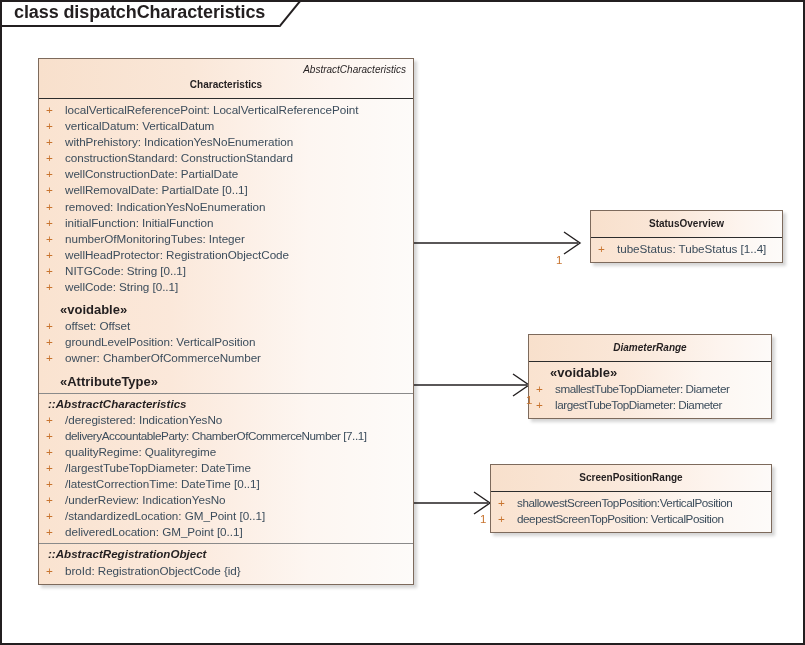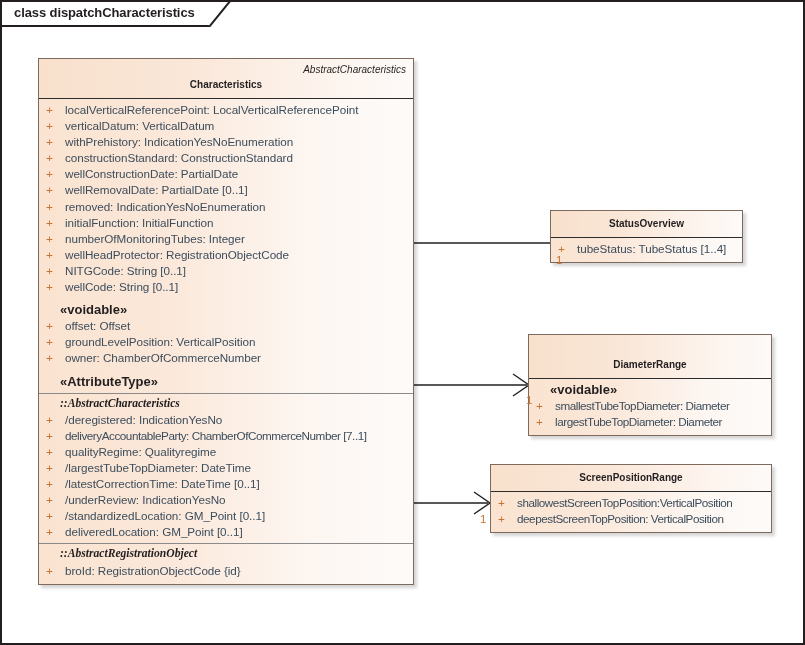--- a/index.html
+++ b/index.html
@@ -39,21 +39,21 @@
     position: relative;
     height: 27px;
     padding: 0 14px 0 14px;
     display: flex;
     align-items: center;
     background: #ffffff;
     border-bottom: 2px solid #231f20;
     box-sizing: border-box;
   }
   .diagram-tab .tab-label {
-    font-size: 13px;
+    font-size: 18px;
     font-weight: bold;
     color: #231f20;
     white-space: nowrap;
     letter-spacing: -0.1px;
   }
   .tab-slant {
     position: absolute;
     left: 100%;
     top: 0;
     width: 22px;
@@ -128,25 +128,24 @@
     white-space: nowrap;
     font-weight: bold;
   }
   .group-row.spaced {
     margin-top: 7px;
   }
   .inherit-row {
     font-size: 11.6px;
     line-height: 16.1px;
     color: #231f20;
-    padding-left: 21px;
+    padding-left: 9px;
     white-space: nowrap;
     font-style: italic;
     font-weight: bold;
-    font-family: Liberation Serif, serif;
   }
   .inherit-row.ruled {
     border-top: 1px solid #8a8a8a;
     margin-top: 3px;
     padding-top: 2px;
   }
 
   
   .connector-layer {
     position: absolute;
@@ -304,34 +303,34 @@
           <span class="attr-text">deliveredLocation: GM_Point [0..1]</span>
         </div>
         <div class="inherit-row ruled">::AbstractRegistrationObject</div>
         <div class="attr-row">
           <span class="attr-vis">+</span>
           <span class="attr-text">broId: RegistrationObjectCode {id}</span>
         </div>
       </div>
   </div>
 
-  <div class="uml-class" id="cls-status-overview" style="left:548px; top:208px; width:193px;">
+  <div class="uml-class" id="cls-status-overview" style="left:588px; top:208px; width:193px;">
     <div class="uml-header" style="padding-top:5px;">
       <div class="uml-name">StatusOverview</div>
     </div>
     <div class="uml-body" id="body-status-overview">
         <div class="attr-row">
           <span class="attr-vis">+</span>
           <span class="attr-text">tubeStatus: TubeStatus [1..4]</span>
         </div>
       </div>
   </div>
 
   <div class="uml-class" id="cls-diameter-range" style="left:526px; top:332px; width:244px;">
-    <div class="uml-header" style="padding-top:22px;">
+    <div class="uml-header" style="padding-top:5px;font-style:italic;">
       <div class="uml-name">DiameterRange</div>
     </div>
     <div class="uml-body" id="body-diameter-range">
         <div class="group-row">«voidable»</div>
         <div class="attr-row">
           <span class="attr-vis">+</span>
           <span class="attr-text compact">smallestTubeTopDiameter: Diameter</span>
         </div>
         <div class="attr-row">
           <span class="attr-vis">+</span>

